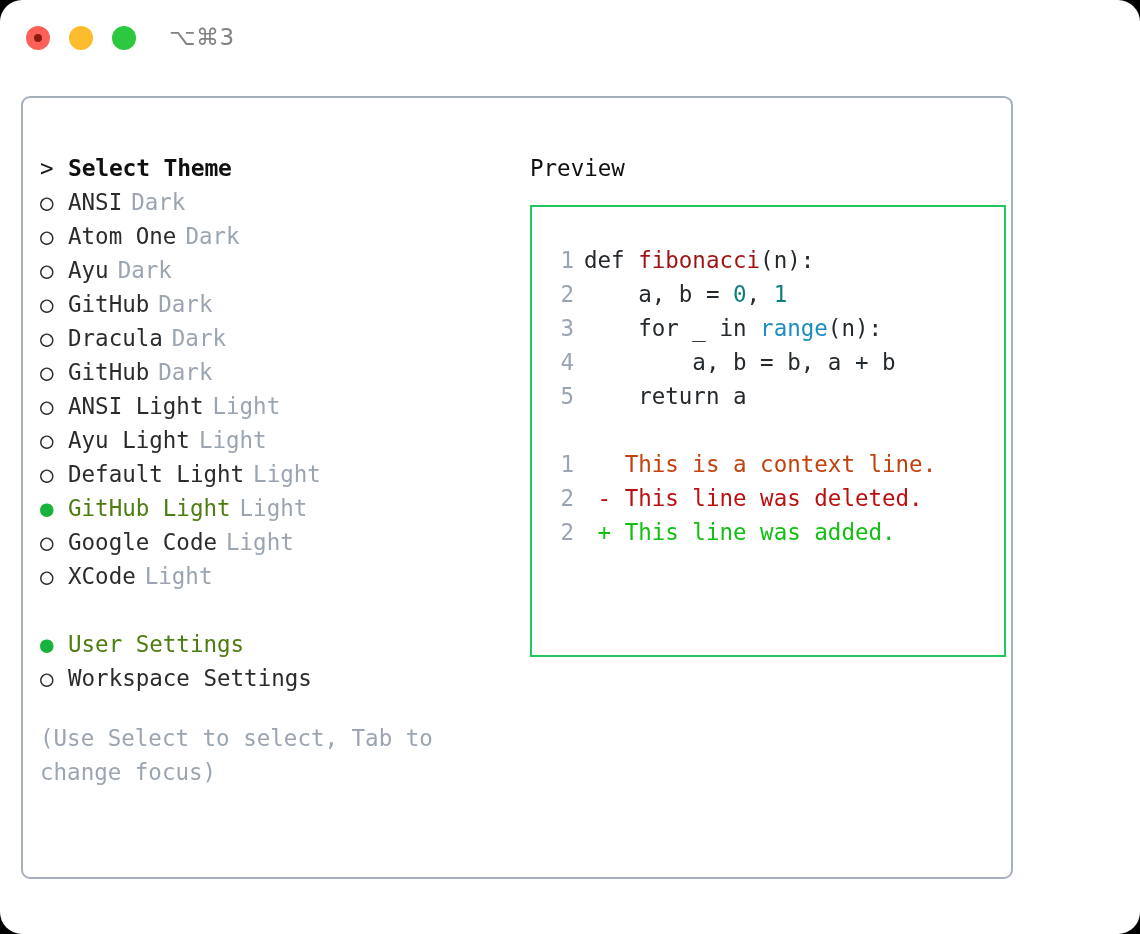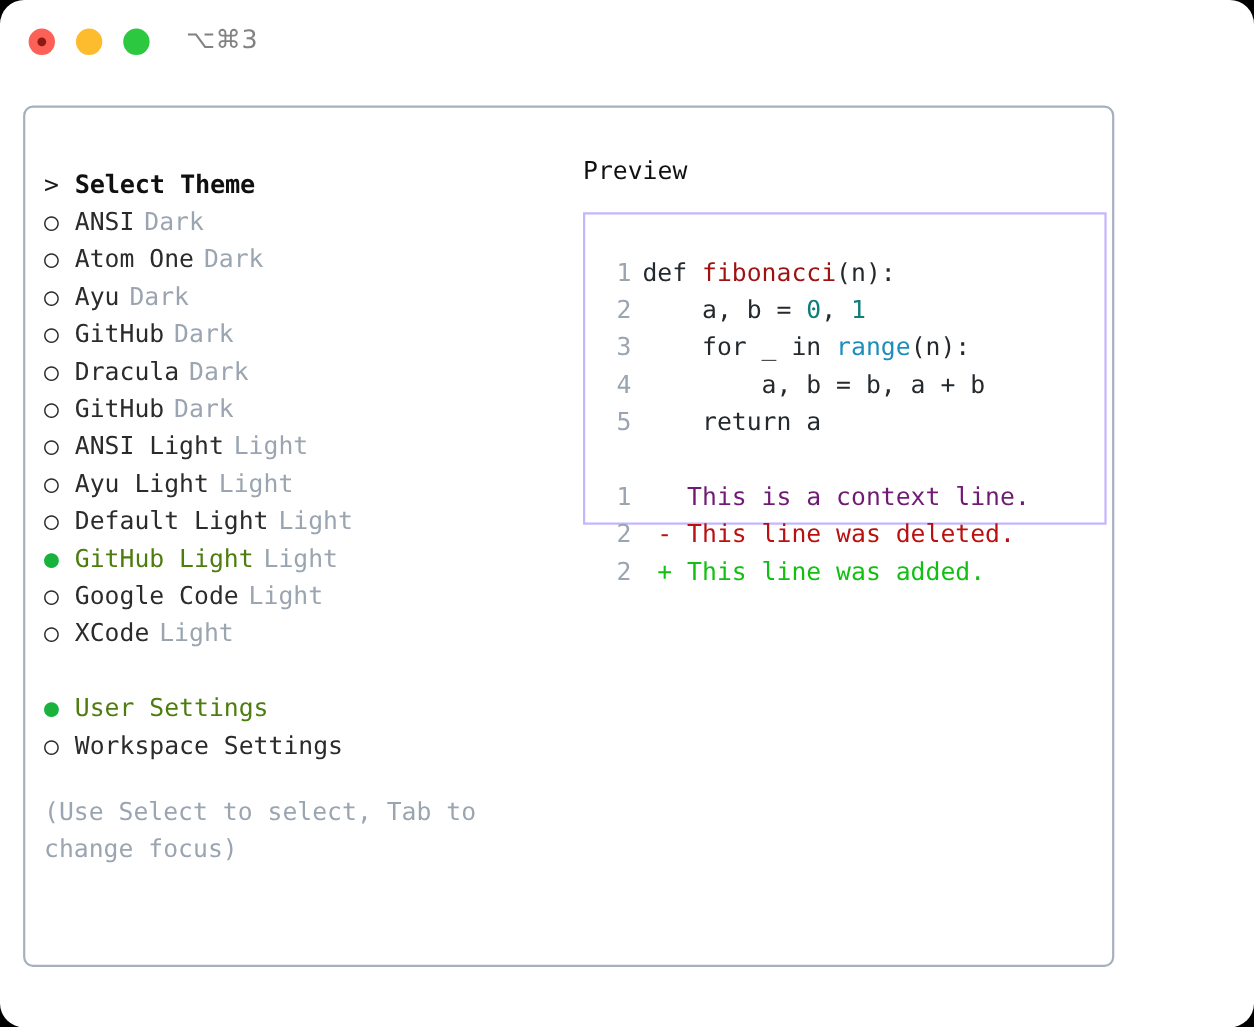--- a/index.html
+++ b/index.html
@@ -125,34 +125,34 @@
     font-size: 22.5px;
     color: #9aa5b1;
     line-height: 34px;
     width: 400px;
   }
 
   
   .right-col {
     position: absolute;
     left: 479px;
-    top: 41px;
+    top: 53px;
     width: 490px;
     padding-left: 28px;
   }
   .preview-title {
     font-size: 22.5px;
     color: #101010;
     line-height: 34px;
   }
   .preview-box {
     margin-top: 20px;
     width: 476px;
-    height: 284px;
-    border: 2px solid #c4b5fd;
+    height: 452px;
+    border: 2px solid #22c55e;
     box-sizing: border-box;
     background: #ffffff;
     padding: 36px 0 0 20px;
   }
 
   .code-line {
     font-size: 22.5px;
     line-height: 34px;
     white-space: pre;
     color: #24292e;
@@ -163,21 +163,21 @@
     text-align: right;
     color: #9aa5b1;
     margin-right: 10px;
   }
   .tok-fn    { color: #9f1212; }
   .tok-num   { color: #0f7d7d; }
   .tok-call  { color: #1d8dbd; }
   .tok-plain { color: #24292e; }
 
   .diff-gap { height: 34px; }
-  .diff-ctx { color: #701a75; margin-top: 44px; }
+  .diff-ctx { color: #c2410c; margin-top: 44px; }
   .diff-del { color: #bb1010; }
   .diff-add { color: #12c012; }
 </style>
 </head>
 <body>
 
 <div class="window">
 
   <div class="titlebar">
     <div class="dots">

